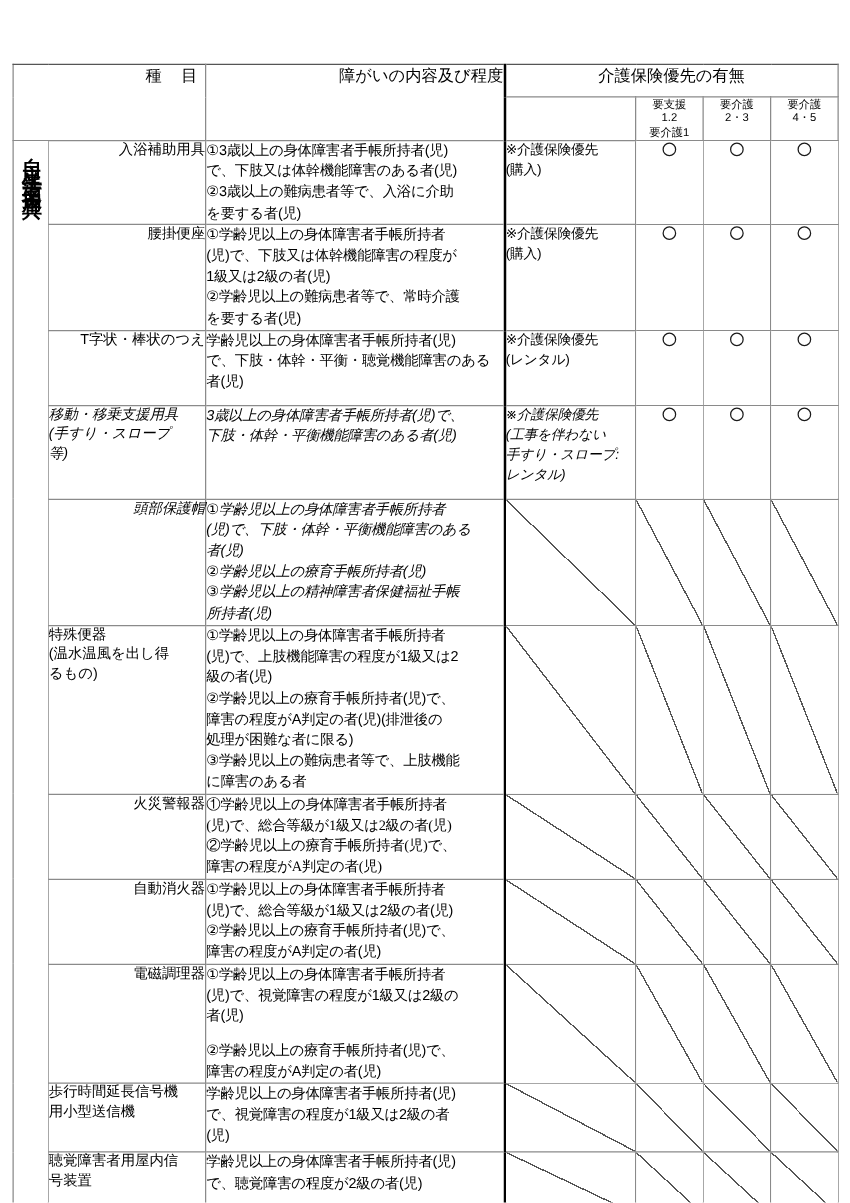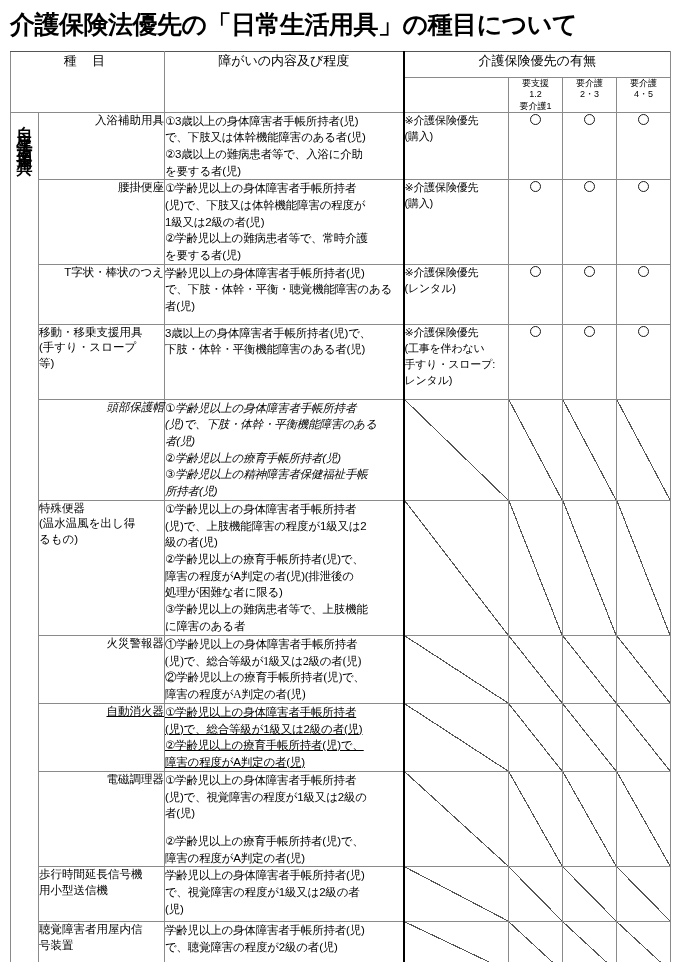--- a/index.html
+++ b/index.html
@@ -59,21 +59,21 @@
     font-weight: normal;
   }
 
   
   .thick-l { border-left: 2.5px solid #000 !important; }
   .outer-t { border-top: 1.5px solid #555 !important; }
   .outer-b { border-bottom: 1.5px solid #555 !important; }
 
   
   .hd {
-    text-align: center;
+    text-align: right;
     vertical-align: middle;
     font-size: 13px;
     font-weight: bold;
     height: 32px;
   }
   .hd-shumoku {
     letter-spacing: 6px;
     text-indent: 6px;
     font-size: 13px;
   }
@@ -178,21 +178,20 @@
     box-sizing: border-box;
   }
   p { margin: 0; }
   .gap { height: 11px; }
 </style>
 </head>
 <body>
 
 <div class="page">
 
-  <div class="doc-title">介護保険法優先の「日常生活用具」の種目について</div>
 
   <div class="tbl-wrap">
     <table class="main">
       <colgroup>
         <col style="width:28px">
         <col style="width:126px">
         <col style="width:239px">
         <col style="width:105px">
         <col style="width:54px">
         <col style="width:54px">
@@ -274,21 +273,21 @@
               <p>者(児)</p>
             </td>
             <td class="note thick-l">
               <p>※介護保険優先</p>
               <p>(レンタル)</p>
             </td>
             <td class="mark"><span class="circle"></span></td>
             <td class="mark"><span class="circle"></span></td>
             <td class="mark"><span class="circle"></span></td>
           </tr>
-          <tr style="height: 75px;">
+          <tr style="height: 75px; font-style: italic;">
             <td class="name">
               <p>移動・移乗支援用具</p>
               <p>(手すり・スロープ</p>
               <p>等)</p>
             </td>
             <td class="desc">
               <p>3歳以上の身体障害者手帳所持者(児)で、</p>
               <p>下肢・体幹・平衡機能障害のある者(児)</p>
             </td>
             <td class="note thick-l">
@@ -347,21 +346,21 @@
               <p>①学齢児以上の身体障害者手帳所持者</p>
               <p>(児)で、総合等級が1級又は2級の者(児)</p>
               <p>②学齢児以上の療育手帳所持者(児)で、</p>
               <p>障害の程度がA判定の者(児)</p>
             </td>
             <td class="note thick-l slash"></td>
             <td class="mark slash"></td>
             <td class="mark slash"></td>
             <td class="mark slash"></td>
           </tr>
-          <tr style="height: 68px; text-decoration: underline;">
+          <tr style="height: 68px;">
             <td class="name center">
               <p>自動消火器</p>
             </td>
             <td class="desc">
               <p>①学齢児以上の身体障害者手帳所持者</p>
               <p>(児)で、総合等級が1級又は2級の者(児)</p>
               <p>②学齢児以上の療育手帳所持者(児)で、</p>
               <p>障害の程度がA判定の者(児)</p>
             </td>
             <td class="note thick-l slash"></td>

